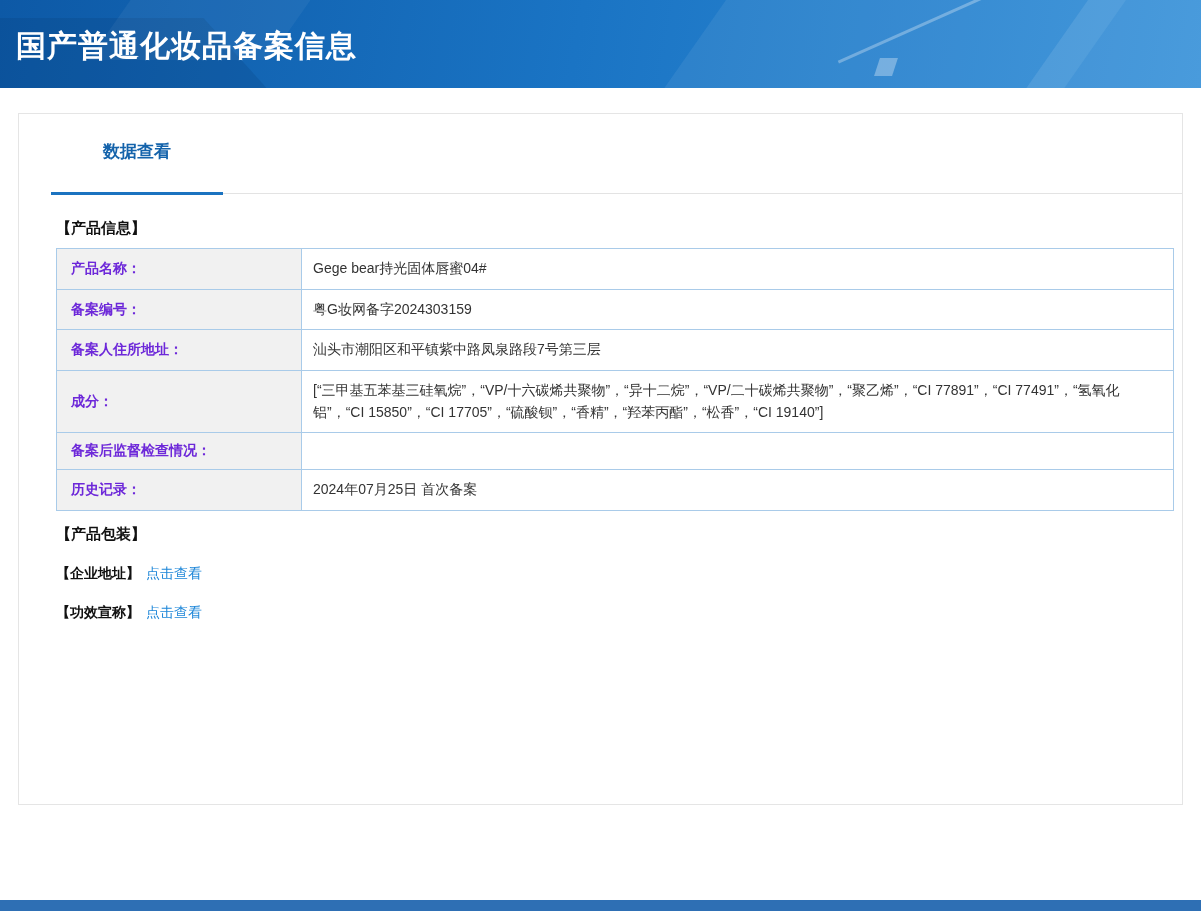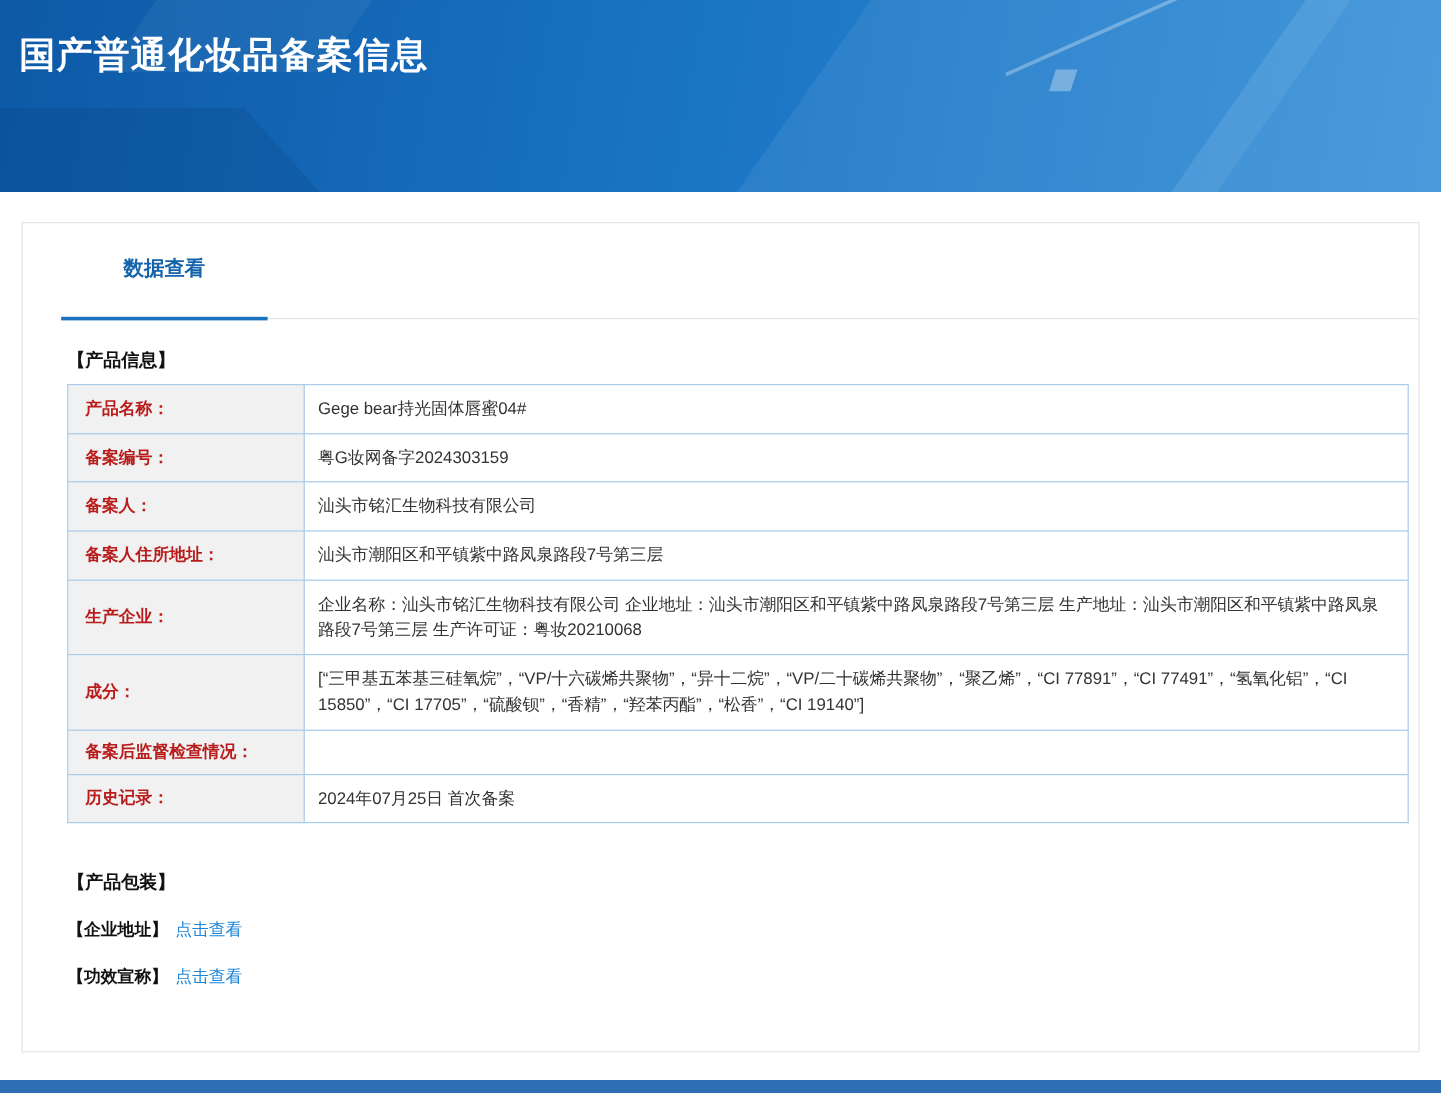--- a/index.html
+++ b/index.html
@@ -1,21 +1,21 @@
 <!DOCTYPE html>
 <html><head>
 <meta charset="utf-8">
 <style>
   * { margin:0; padding:0; box-sizing:border-box; }
   html,body { width:1201px; height:911px; overflow:hidden;
     font-family:"Liberation Sans","DejaVu Sans",sans-serif; background:#ffffff; }
   body { position:relative; }
 
   
-  .banner { position:relative; height:160px;
+  .banner { position:relative; height:88px;
     background:linear-gradient(100deg,#0d59a6 0%,#1a74c4 48%,#3590d8 100%);
     overflow:hidden; }
   .banner h1 { position:relative; z-index:3; color:#ffffff; font-size:30px;
     font-weight:bold; padding:26px 0 0 16px; letter-spacing:1px; }
   .deco { position:absolute; z-index:1; }
   .deco1 { right:110px; top:-90px; width:400px; height:280px;
     background:rgba(255,255,255,0.07); transform:skewX(-35deg); }
   .deco2 { right:-70px; top:-50px; width:260px; height:320px;
     background:rgba(255,255,255,0.10); transform:skewX(-35deg); }
   .deco3 { left:-60px; bottom:-100px; width:340px; height:170px;
@@ -37,26 +37,26 @@
     margin-bottom:-2px; cursor:pointer; }
 
   .inner { padding:0 8px 38px 37px; }
   .section-heading { font-size:15px; font-weight:bold; color:#111;
     margin:25px 0 10px; }
 
   
   .info-table { width:100%; border-collapse:collapse; table-layout:fixed; }
   .info-table th, .info-table td { border:1px solid #a9cbe9;
     vertical-align:middle; font-size:14px; }
-  .info-table th { width:197px; background:#f1f1f1; text-align:left;
-    font-weight:bold; color:#b91c1c; padding:9px 14px; }
+  .info-table th { width:245px; background:#f1f1f1; text-align:left;
+    font-weight:bold; color:#6d28d9; padding:9px 14px; }
   .info-table td { color:#333; padding:9px 11px; line-height:1.55; }
 
   
-  .pkg-heading { margin-top:40px; }
+  .pkg-heading { margin-top:14px; }
   .pkg-row { margin:19px 0 0 72px; font-size:14px; color:#222; }
   .pkg-item + .pkg-item { margin-left:54px; }
   .link { color:#1d86d8; text-decoration:none; cursor:pointer; }
   .line-row { margin-top:21px; font-size:14px; }
   .line-heading { font-weight:bold; color:#111; }
   .line-row .link { margin-left:6px;margin-top:36px; }
   .bottom-bar { position:absolute; left:0; bottom:0; width:100%; height:11px;
     background:#2e6fb4; }
 </style>
 </head>
@@ -87,34 +87,26 @@
             <th class="label-cell">产品名称：</th>
             <td class="value-cell">Gege bear持光固体唇蜜04#</td>
           </tr>
 
           <tr>
             <th class="label-cell">备案编号：</th>
             <td class="value-cell">粤G妆网备字2024303159</td>
           </tr>
 
 
-          <tr>
-            <th class="label-cell">备案人：</th>
-            <td class="value-cell">汕头市铭汇生物科技有限公司</td>
-          </tr>
 
           <tr>
             <th class="label-cell">备案人住所地址：</th>
             <td class="value-cell">汕头市潮阳区和平镇紫中路凤泉路段7号第三层</td>
           </tr>
 
-          <tr>
-            <th class="label-cell">生产企业：</th>
-            <td class="value-cell">企业名称：汕头市铭汇生物科技有限公司 企业地址：汕头市潮阳区和平镇紫中路凤泉路段7号第三层 生产地址：汕头市潮阳区和平镇紫中路凤泉路段7号第三层 生产许可证：粤妆20210068</td>
-          </tr>
 
           <tr>
             <th class="label-cell">成分：</th>
             <td class="value-cell">[“三甲基五苯基三硅氧烷”，“VP/十六碳烯共聚物”，“异十二烷”，“VP/二十碳烯共聚物”，“聚乙烯”，“CI 77891”，“CI 77491”，“氢氧化铝”，“CI 15850”，“CI 17705”，“硫酸钡”，“香精”，“羟苯丙酯”，“松香”，“CI 19140”]</td>
           </tr>
 
           <tr>
             <th class="label-cell">备案后监督检查情况：</th>
             <td class="value-cell"></td>
           </tr>

